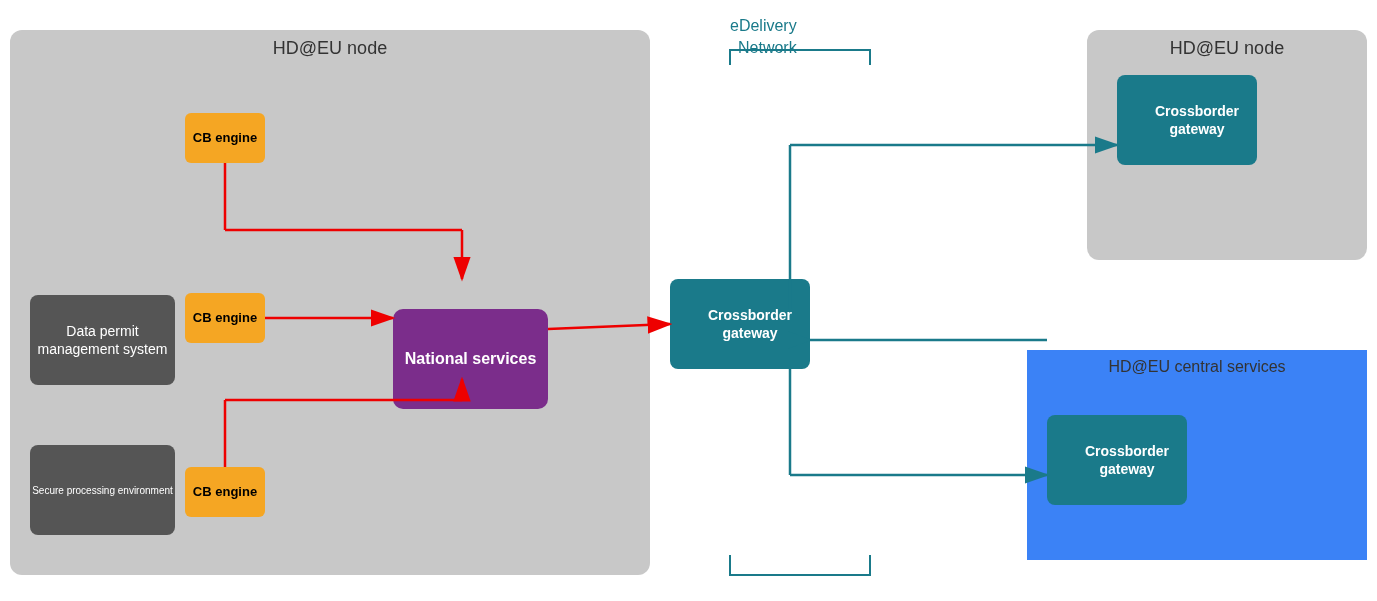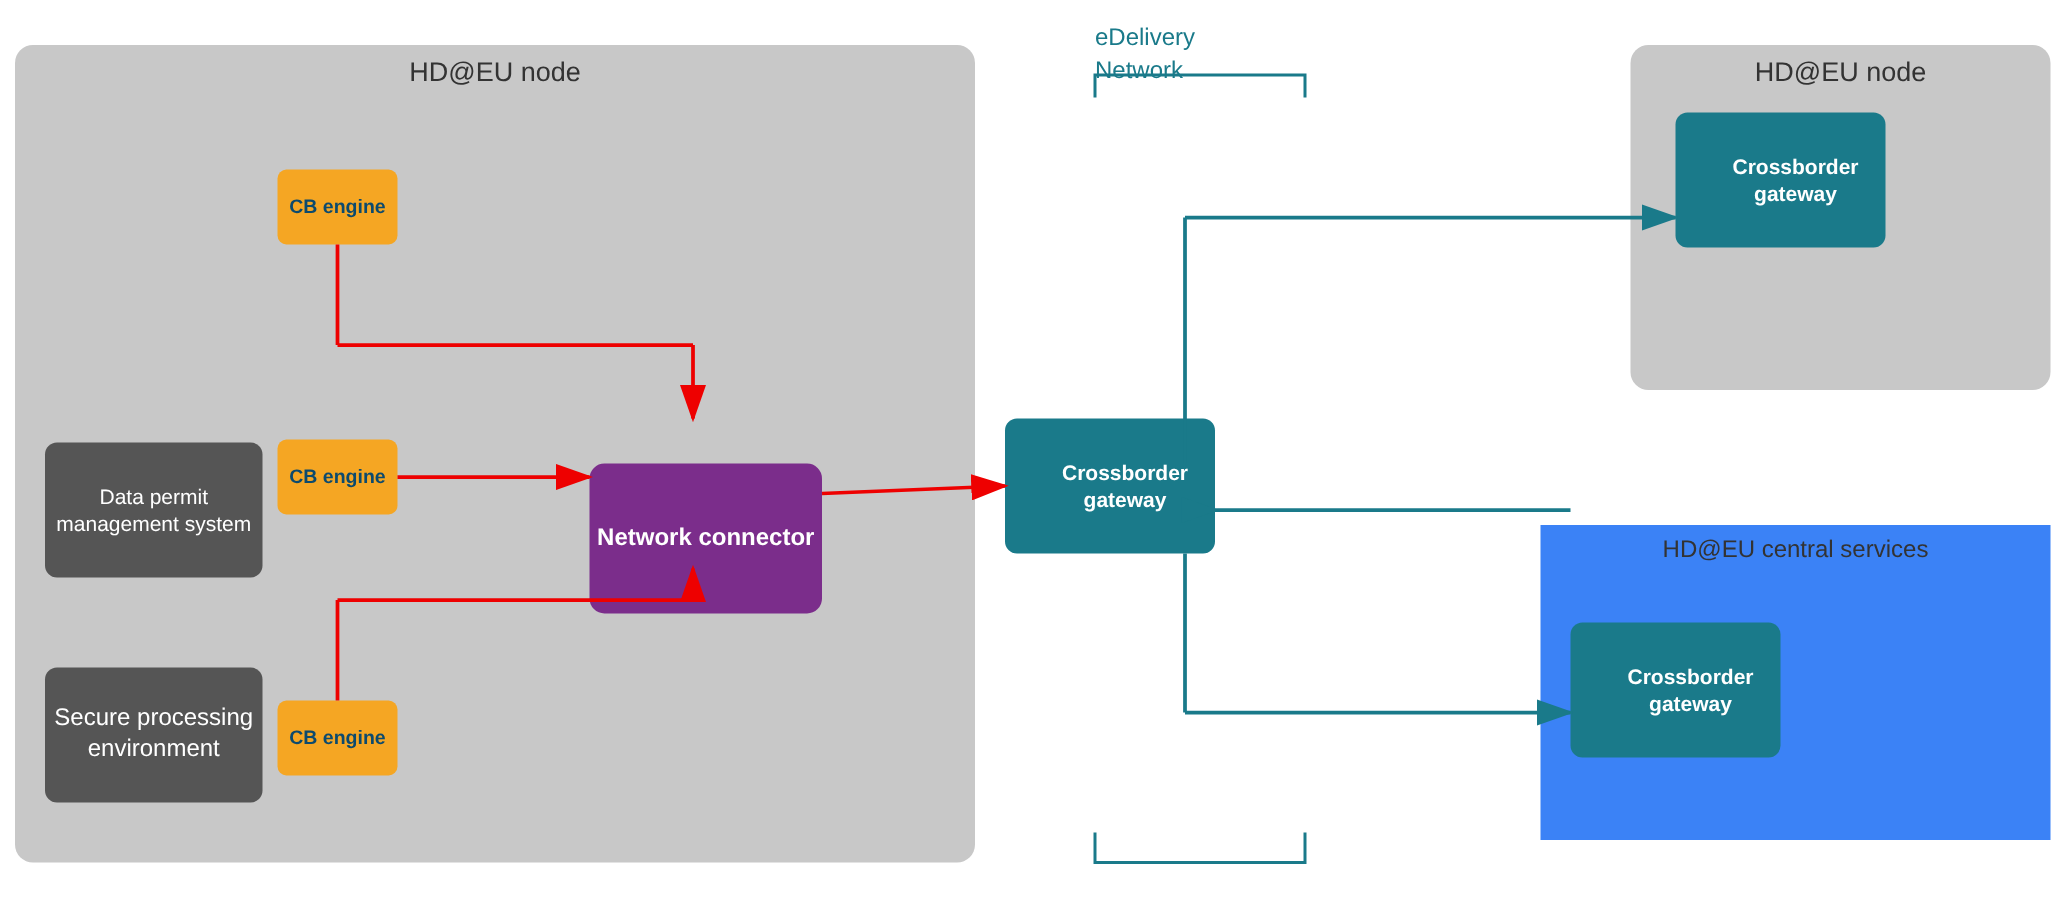--- a/index.html
+++ b/index.html
@@ -108,21 +108,21 @@
       width: 80px;
       height: 50px;
       background: #f5a623;
       border-radius: 6px;
       display: flex;
       align-items: center;
       justify-content: center;
     }
 
     .cb-engine-label {
-      color: #0c4a6e;
+      color: #000000;
       font-size: 13px;
       font-weight: bold;
       text-align: center;
       line-height: 1.2;
     }
 
     .cb-engine-1 {
       left: 175px;
       top: 83px;
     }
@@ -163,21 +163,21 @@
       height: 90px;
       background: #555;
       border-radius: 8px;
       display: flex;
       align-items: center;
       justify-content: center;
     }
 
     .secure-box-label {
       color: #fff;
-      font-size: 16px;
+      font-size: 10px;
       text-align: center;
       line-height: 1.3;
     }
 
     .cb-engine-3 {
       left: 175px;
       top: 437px;
     }
 
     
@@ -253,21 +253,21 @@
       padding-left: 20px;
     }
 
     
     .edelivery-label {
       position: absolute;
       top: 15px;
       left: 730px;
       font-size: 16px;
       color: #1a7a8a;
-      text-align: left;
+      text-align: right;
       line-height: 1.4;
     }
 
     
     .arrows-svg {
       position: absolute;
       top: 0;
       left: 0;
       width: 1377px;
       height: 601px;
@@ -297,21 +297,21 @@
 
     <div class="secure-box">
       <span class="secure-box-label">Secure processing environment</span>
     </div>
 
     <div class="cb-engine cb-engine-3">
       <span class="cb-engine-label">CB engine</span>
     </div>
 
     <div class="national-connector">
-      <span class="national-connector-label">Network connector</span>
+      <span class="national-connector-label">National services</span>
     </div>
   </div>
 
   <div class="right-top-node">
     <span class="right-top-node-label">HD@EU node</span>
 
     <div class="cb-gateway-top" style="position: absolute; left: 30px; top: 45px;">
       <span class="cb-gateway-label">Crossborder gateway</span>
     </div>
   </div>

